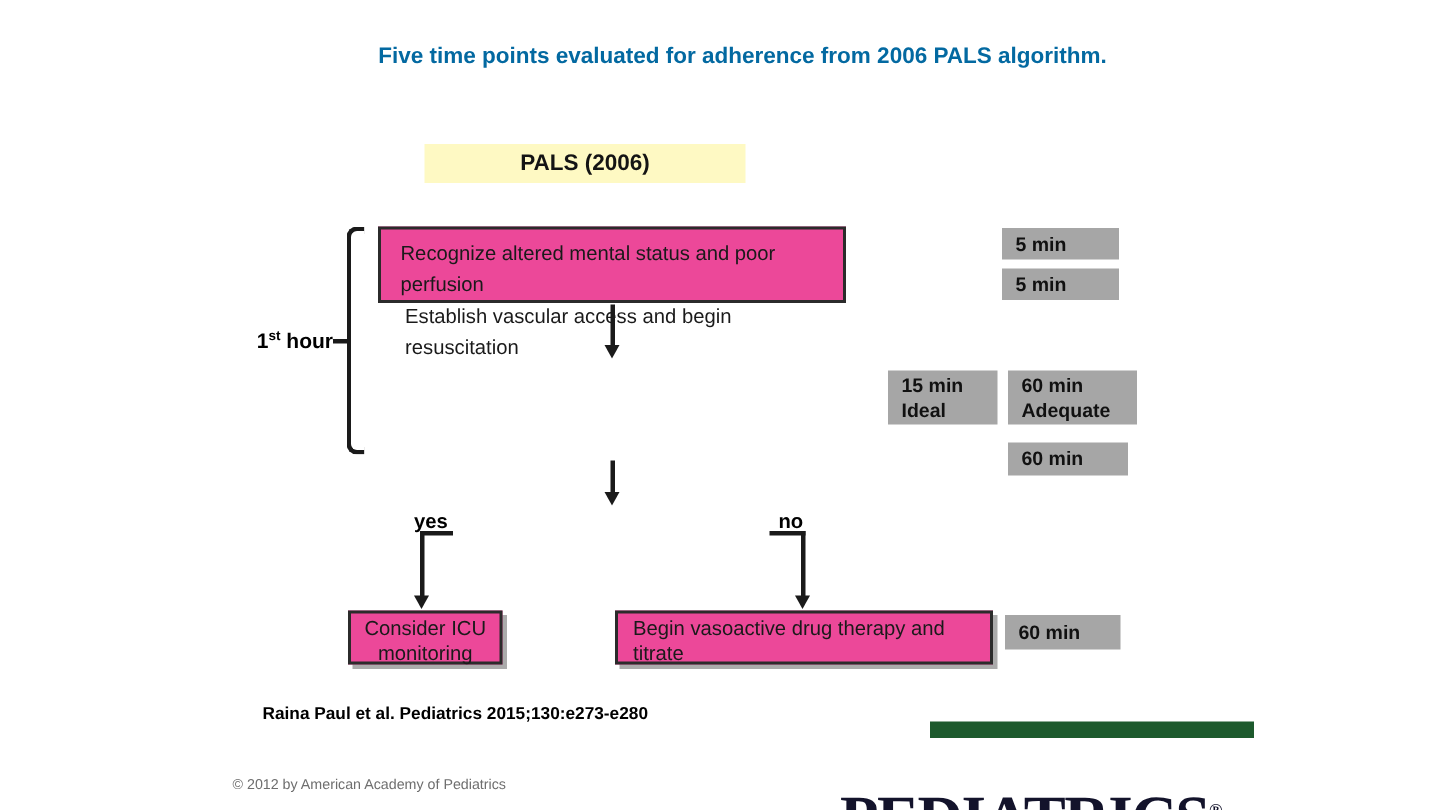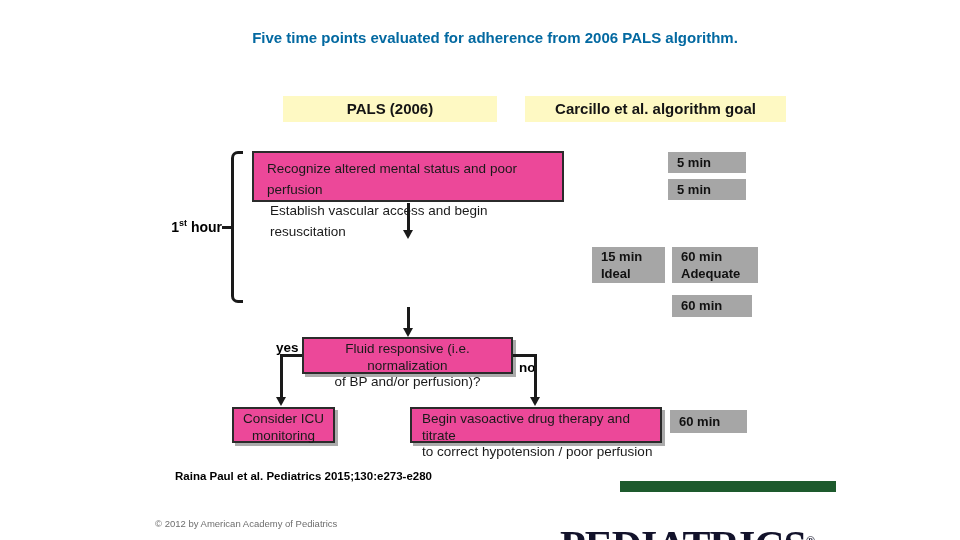--- a/index.html
+++ b/index.html
@@ -50,21 +50,20 @@
   .bullet { display:inline-block; width:14px; font-size:11px; }
 </style>
 </head>
 <body>
 
 <div class="slide">
 
   <div class="abs title" style="left:175px; top:29px; width:640px;">Five time points evaluated for adherence from 2006 PALS algorithm.</div>
 
   <div class="abs hdr-box" style="left:283px; top:96px; width:214px; height:26px; line-height:26px;">PALS (2006)</div>
-  <div class="abs hdr-box" style="left:525px; top:96px; width:261px; height:26px; line-height:26px;">Carcillo et al. algorithm goal</div>
 
   <div class="abs bracket" style="left:231px; top:151px; width:12px; height:152px;"></div>
   <div class="abs bracket-label" style="left:160px; top:219px; width:62px;"><span>1</span><sup class="sp">st</sup><span> hour</span></div>
   <div class="abs hline" style="left:222px; top:226px; width:10px; height:3px;"></div>
 
   <div class="abs flow-box" style="left:252px; top:151px; width:312px; height:51px; padding:5px 6px 0 13px; line-height:21px;">
     <div>Recognize altered mental status and poor perfusion</div>
     <div style="padding-left:3px;">Establish vascular access and begin resuscitation</div>
   </div>
 
@@ -81,43 +80,38 @@
   </div>
   <div class="abs time-box" style="left:672px; top:247px; width:86px; height:36px; padding-top:1px; line-height:17px;">
     <div>60 min</div>
     <div>Adequate</div>
   </div>
   <div class="abs time-box" style="left:672px; top:295px; width:80px; height:22px; line-height:22px;">60 min</div>
 
   <div class="abs vline" style="left:407px; top:307px; width:3px; height:22px;"></div>
   <div class="abs arrow-down" style="left:403px; top:328px;"></div>
 
-  <div class="abs flow-box shadowed" style="left:302px; top:337px; width:211px; height:37px; text-align:center; padding-top:2px; line-height:16.5px;">
-    <div>Fluid responsive (i.e. normalization</div>
-    <div>of BP and/or perfusion)?</div>
-  </div>
 
   <div class="abs yn-label" style="left:276px; top:340px;">yes</div>
   <div class="abs hline" style="left:280px; top:354px; width:22px; height:3px;"></div>
   <div class="abs vline" style="left:280px; top:354px; width:3px; height:44px;"></div>
   <div class="abs arrow-down" style="left:276px; top:397px;"></div>
 
-  <div class="abs yn-label" style="left:519px; top:340px;margin-top:20px;">no</div>
+  <div class="abs yn-label" style="left:519px; top:340px;">no</div>
   <div class="abs hline" style="left:513px; top:354px; width:24px; height:3px;"></div>
   <div class="abs vline" style="left:534px; top:354px; width:3px; height:44px;"></div>
   <div class="abs arrow-down" style="left:530px; top:397px;"></div>
 
   <div class="abs flow-box shadowed" style="left:232px; top:407px; width:103px; height:36px; text-align:center; padding-top:2px; line-height:16.5px;">
     <div>Consider ICU</div>
     <div>monitoring</div>
   </div>
 
   <div class="abs flow-box shadowed" style="left:410px; top:407px; width:252px; height:36px; padding:2px 0 0 10px; line-height:16.5px;">
     <div>Begin vasoactive drug therapy and titrate</div>
-    <div>to correct hypotension / poor perfusion</div>
   </div>
 
   <div class="abs time-box" style="left:670px; top:410px; width:77px; height:23px; line-height:23px;">60 min</div>
 
   <div class="abs citation" style="left:175px; top:470px;">Raina Paul et al. Pediatrics 2015;130:e273-e280</div>
 
   <div class="abs copyright" style="left:155px; top:518px;">© 2012 by American Academy of Pediatrics</div>
 
   <div class="abs logo-bar" style="left:620px; top:481px; width:216px; height:11px;"></div>
   <div class="abs logo-word" style="left:560px; top:506px;margin-top:19px;"><span>PEDIATRICS</span><span class="logo-reg">®</span></div>

